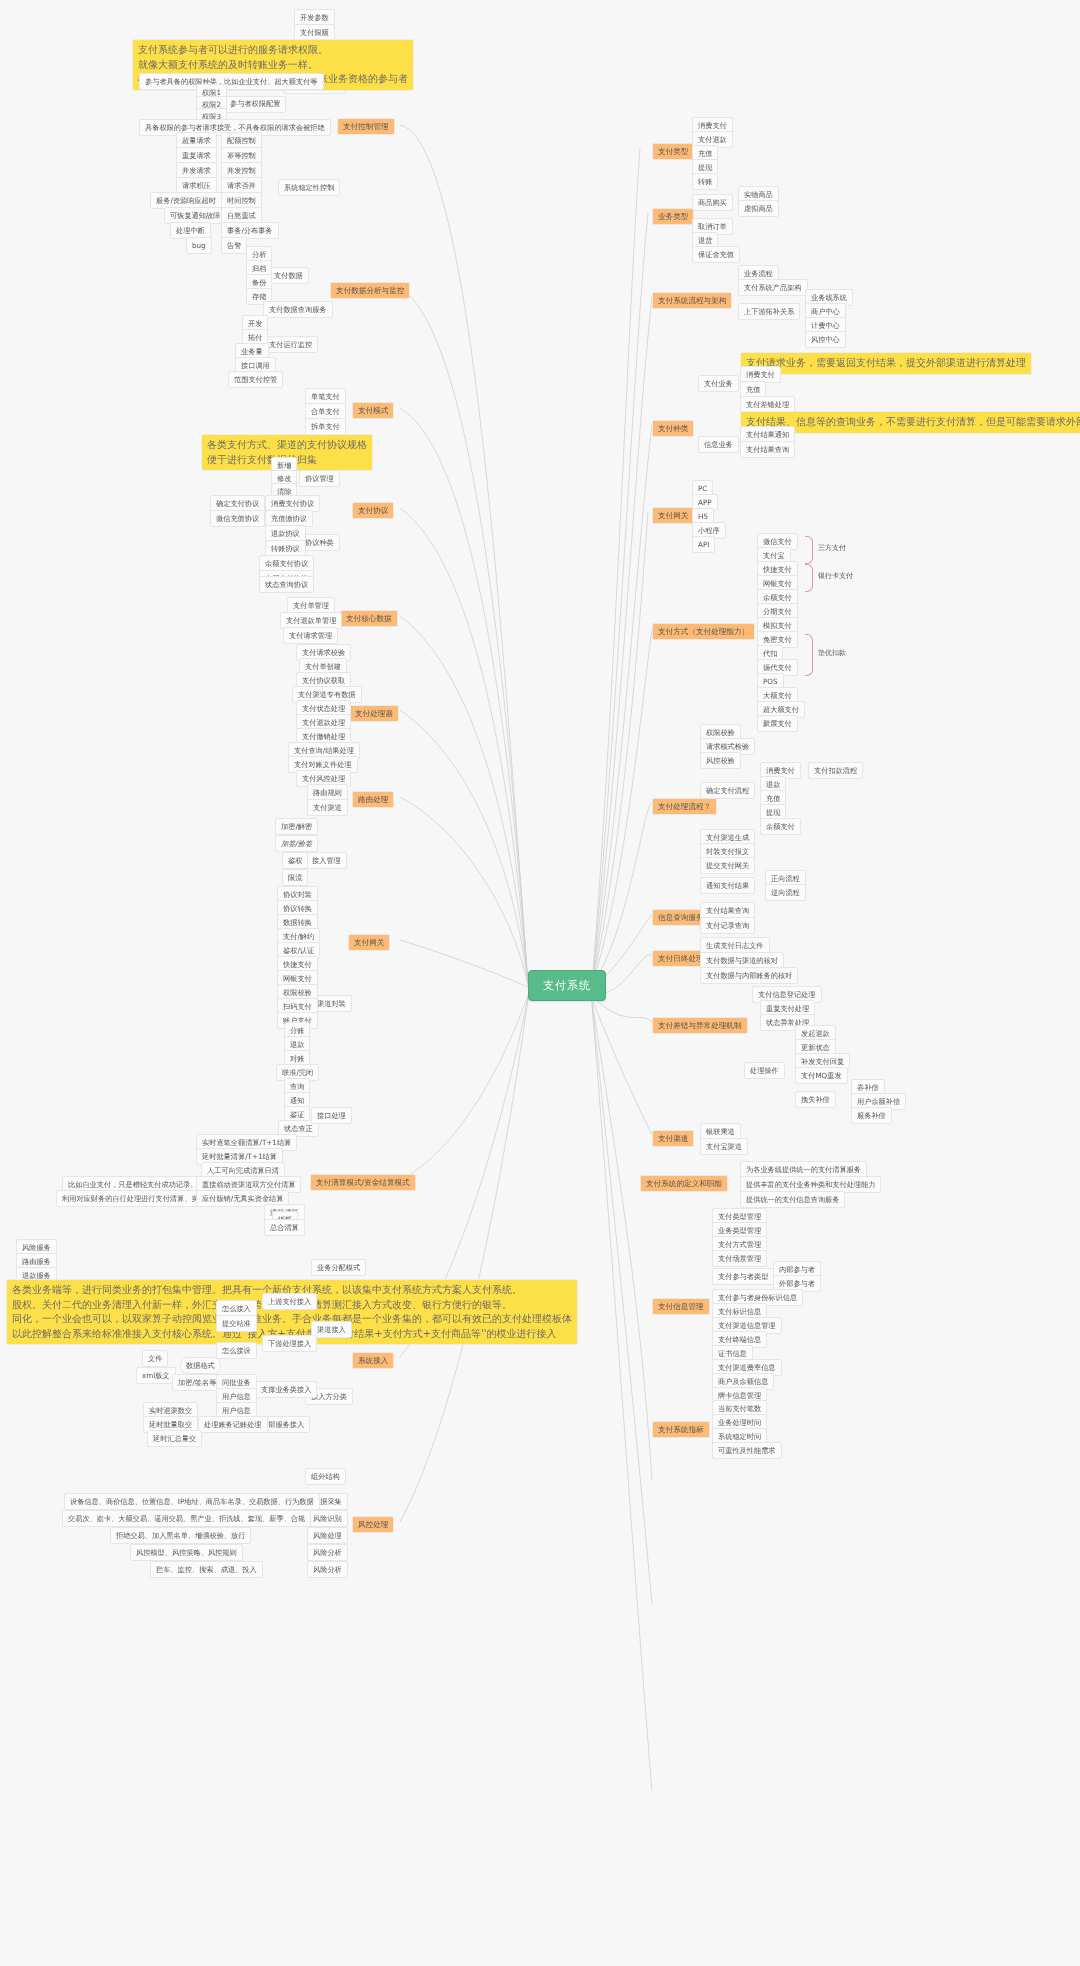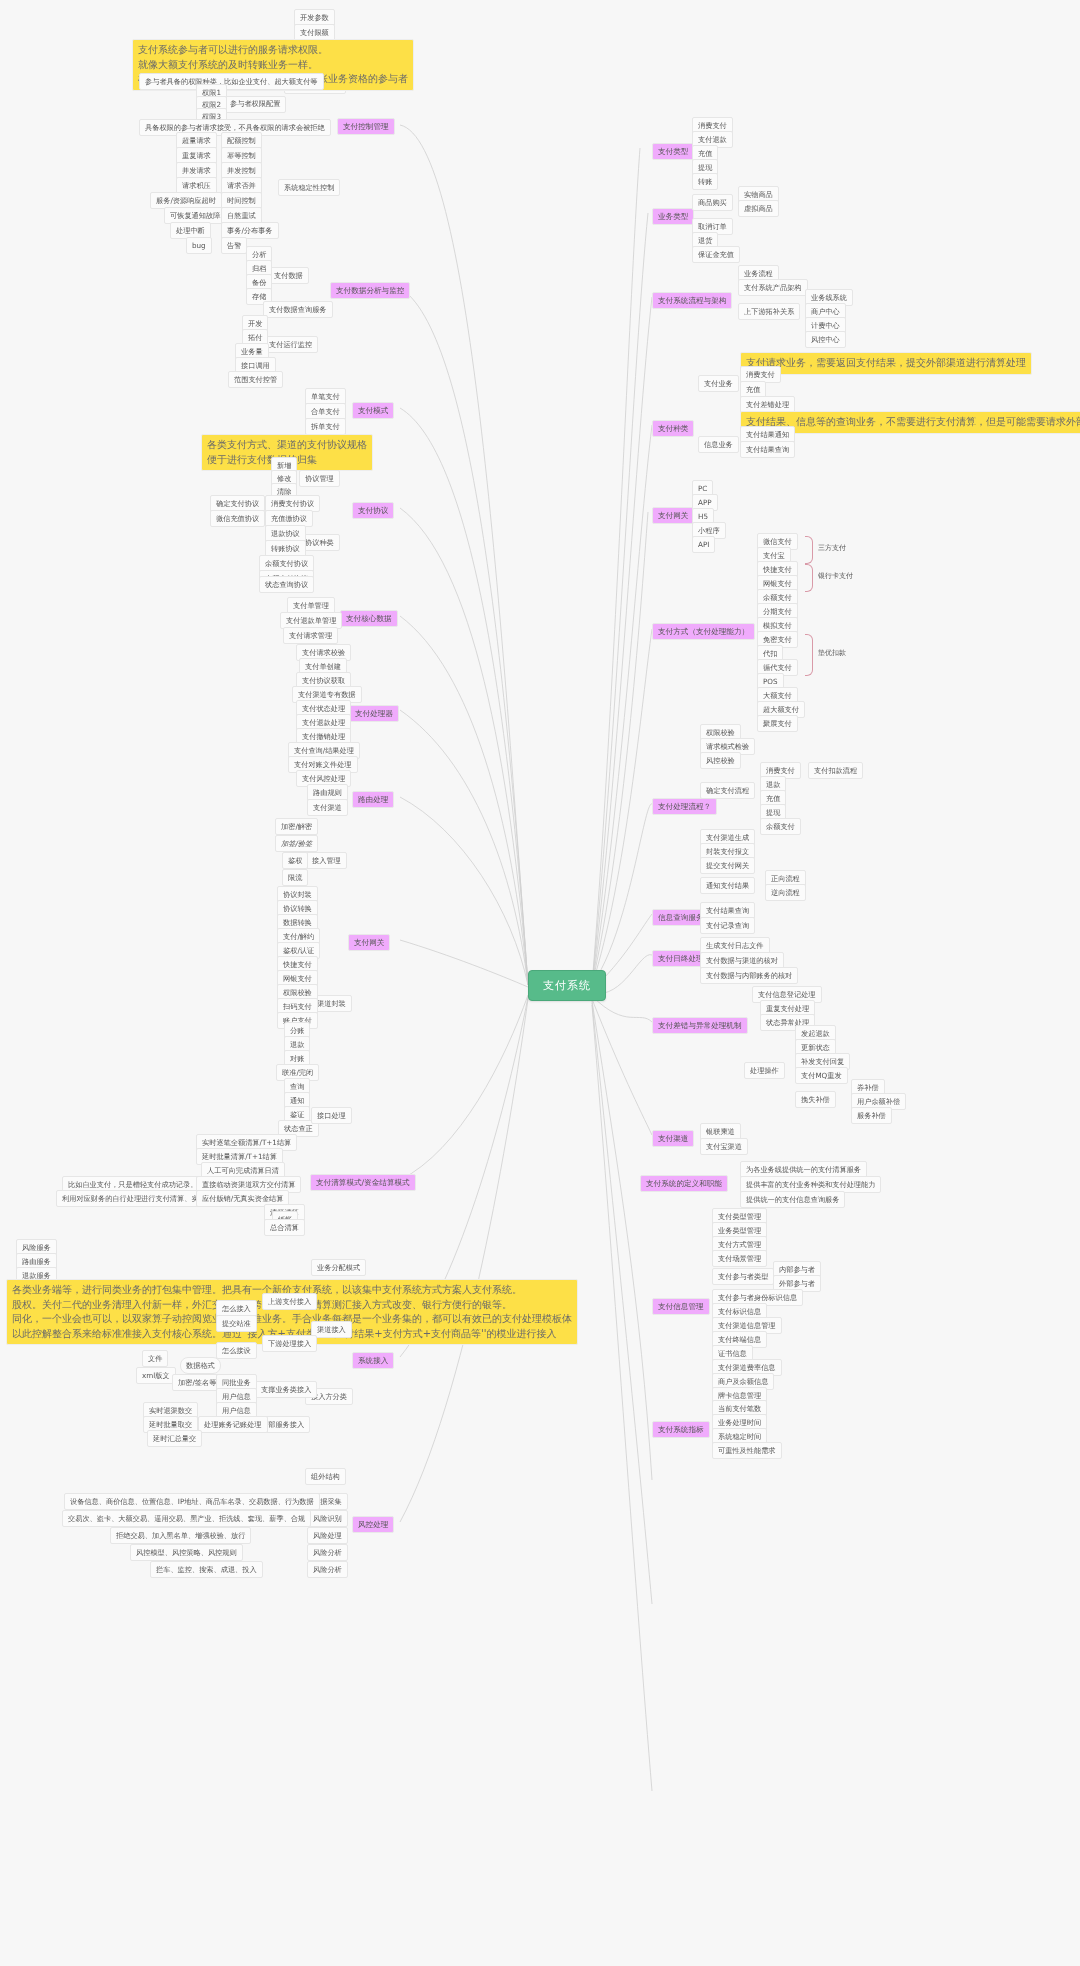--- a/index.html
+++ b/index.html
@@ -15,21 +15,21 @@
     background:#fbfbfb;
     border:1px solid #e6e6e6;
     color:#555;
     font-size:7.2px;
     line-height:1.25;
     padding:3px 5px;
     white-space:nowrap;
     border-radius:2px;
     box-sizing:border-box;
   }
-  .node.l2{font-size:7.6px;background:#f0abfc;border-color:#e9e9e9;}
+  .node.l2{font-size:7.6px;background:#fdba74;border-color:#e9e9e9;}
   .node.note{font-size:10px;color:#6a6a6a;background:#fde047;border-color:#ededed;white-space:pre;line-height:1.45;}
   .root{
     position:absolute;
     background:#57bb8a;
     border:1px solid #4aa87a;
     color:#ffffff;
     font-size:11px;
     padding:7px 14px;
     border-radius:4px;
     white-space:nowrap;

